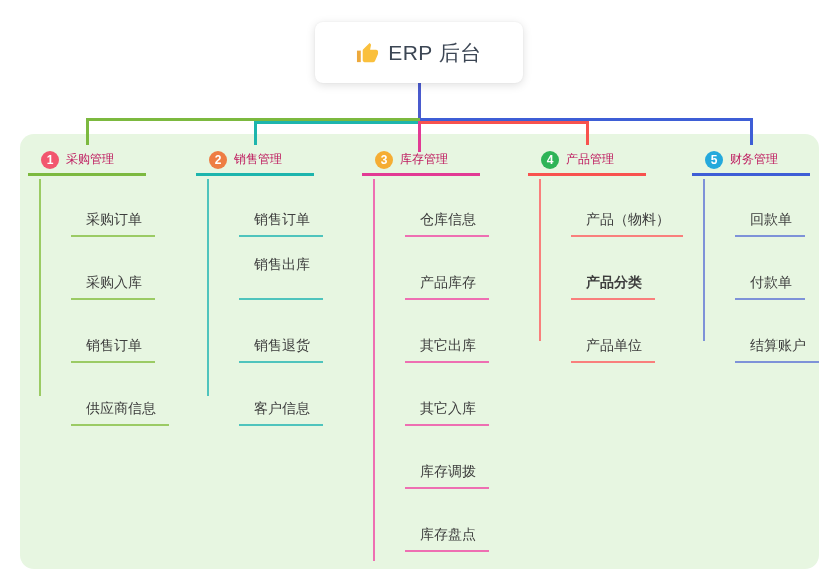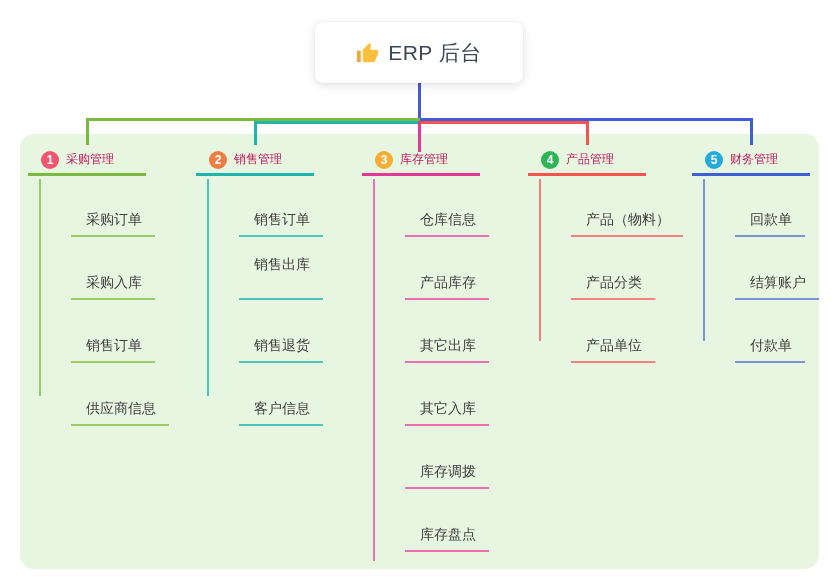--- a/index.html
+++ b/index.html
@@ -133,41 +133,41 @@
       <div class="branch" style="left: 528px;">
     <div class="title-row" style="border-bottom-color: rgb(248, 82, 78);">
       <span class="badge" style="background: rgb(46, 180, 87);">4</span>
       <span class="branch-title-text">产品管理</span>
     </div>
     <div class="vline" style="background: rgb(249, 127, 124); height: 162px;"></div>
     <div class="children">
           <div class="child-row" style="border-bottom-color: rgb(249, 127, 124);">
             <span>产品（物料）</span>
           </div>
-          <div class="child-row" style="border-bottom-color: rgb(249, 127, 124);">
+          <div class="child-row" style="border-bottom-color: rgb(249, 127, 124); font-weight: bold;">
             <span>产品分类</span>
           </div>
           <div class="child-row" style="border-bottom-color: rgb(249, 127, 124);">
             <span>产品单位</span>
           </div>
         </div>
   </div>
       <div class="branch" style="left: 692px;">
     <div class="title-row" style="border-bottom-color: rgb(62, 94, 214);">
       <span class="badge" style="background: rgb(36, 169, 220);">5</span>
       <span class="branch-title-text">财务管理</span>
     </div>
     <div class="vline" style="background: rgb(126, 146, 216); height: 162px;"></div>
     <div class="children">
           <div class="child-row" style="border-bottom-color: rgb(126, 146, 216);">
             <span>回款单</span>
           </div>
           <div class="child-row" style="border-bottom-color: rgb(126, 146, 216);">
-            <span>结算账户</span>
+            <span>付款单</span>
           </div>
           <div class="child-row" style="border-bottom-color: rgb(126, 146, 216);">
-            <span>付款单</span>
+            <span>结算账户</span>
           </div>
         </div>
   </div>
     </div>
 
 </div>
 
 </body></html>

